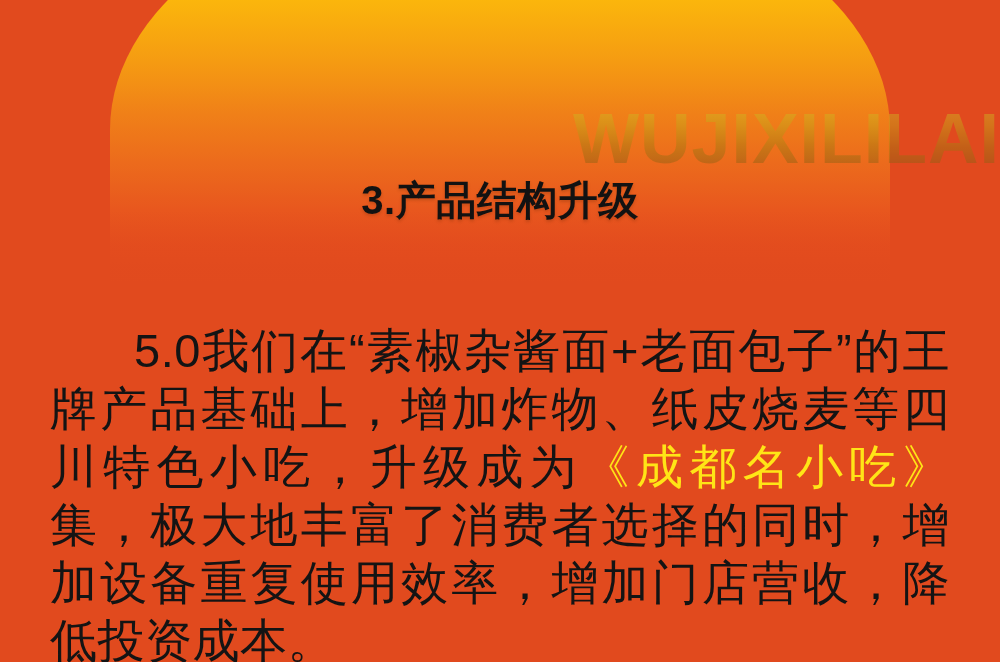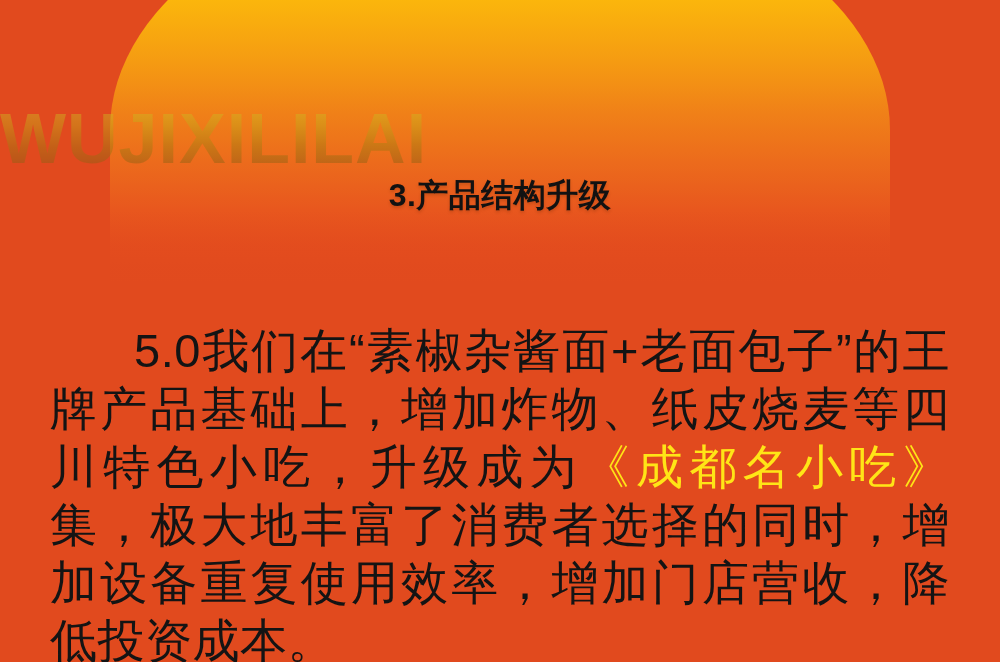--- a/index.html
+++ b/index.html
@@ -60,21 +60,21 @@
         rgba(225,74,30,0.55) 55%,
         rgba(225,74,30,1) 100%);
   }
 
   
   .watermark {
     position: absolute;
     left: 0;
     top: 104px;
     width: 1000px;
-    text-align: left;
+    text-align: right;
     font-size: 70px;
     font-weight: 700;
     letter-spacing: 1px;
     line-height: 1;
     white-space: nowrap;
     opacity: 0.45;
     background-image: linear-gradient(to bottom,
         #d8c62a 0%,
         #c4a818 30%,
         #a07a10 62%,
@@ -87,21 +87,21 @@
     user-select: none;
   }
 
   
   .title {
     position: absolute;
     left: 0;
     top: 178px;
     width: 1000px;
     text-align: center;
-    font-size: 32px;
+    font-size: 40px;
     font-weight: 700;
     line-height: 1.12;
     color: #121212;
     letter-spacing: 0.5px;
     text-shadow: 0 2px 3px rgba(120,45,10,0.30);
     white-space: nowrap;
   }
 
   
   .body-text {

